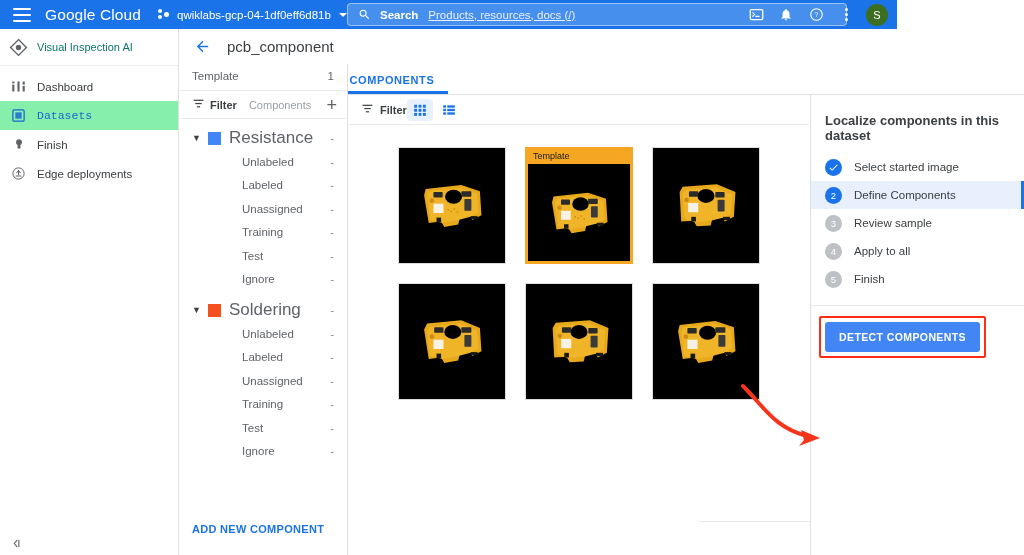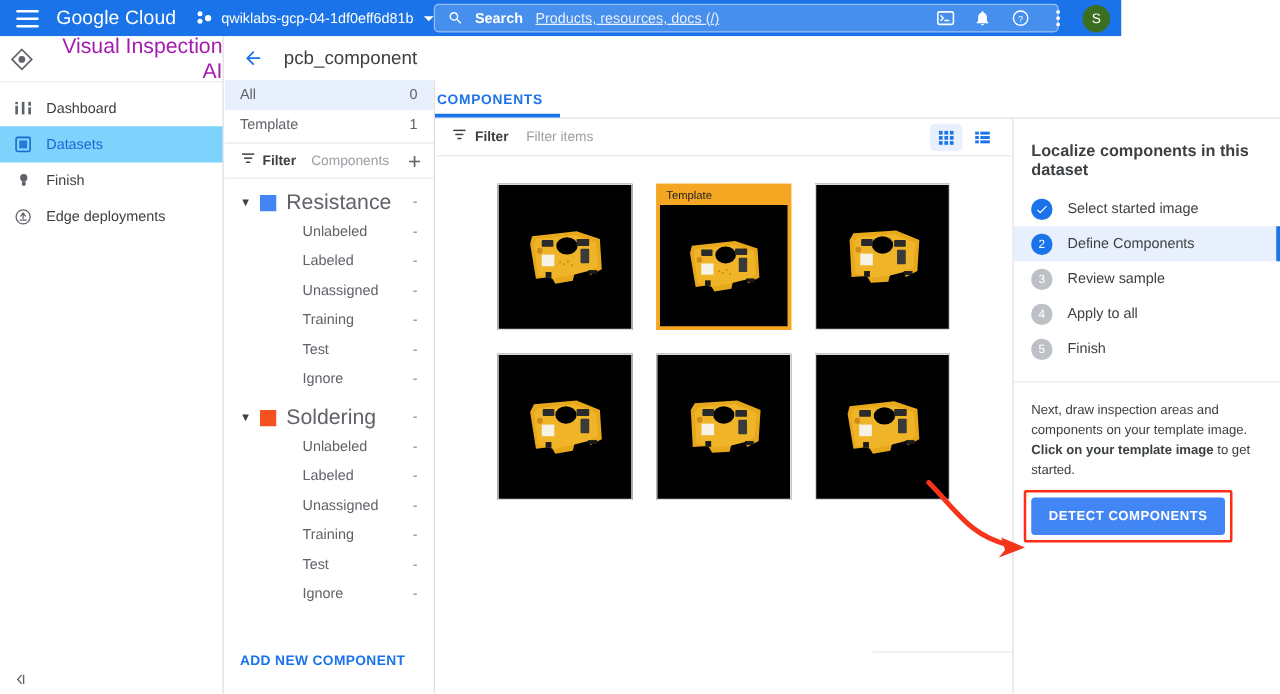--- a/index.html
+++ b/index.html
@@ -42,26 +42,26 @@
   .dots3 b { width: 3px; height: 3px; border-radius: 50%; background: #fff; display:block; }
   .avatar { width: 22px; height: 22px; border-radius: 50%; background: #3c6e1f;
     color: #fff; font-size: 11px; display:flex; align-items:center; justify-content:center;
     margin-left: 5px; cursor: pointer; }
 
   
   .leftnav { position: absolute; top: 29px; left: 0; width: 179px; height: 526px;
     background: #fff; border-right: 1px solid #e0e0e0; }
   .product-head { height: 37px; display: flex; align-items: center; border-bottom: 1px solid #ececec; }
   .product-head .pico { width: 37px; display:flex; align-items:center; justify-content:center; }
-  .product-title { font-size: 17px; color: #a21caf; text-align: right; }
+  .product-title { font-size: 11px; color: #0f766e; }
   .navlist { padding-top: 6px; }
   .navitem { height: 29px; display: flex; align-items: center; cursor: pointer; }
   .navitem .nico { width: 37px; display:flex; align-items:center; justify-content:center; }
   .navitem span.lbl { font-size: 11.5px; color: #3c4043; }
-  .navitem.active { background: #7dd3fc; }
+  .navitem.active { background: #86efac; font-family: Liberation Mono, monospace; }
   .navitem.active span.lbl { color: #1967d2; }
   .collapse-btn { position: absolute; bottom: 6px; left: 10px; display: flex; align-items: center; cursor: pointer; }
 
   
   .col2 { position: absolute; top: 64px; left: 180px; width: 168px; height: 491px;
     background: #fff; border-right: 1px solid #e0e0e0; }
   .c2row { height: 24px; display:flex; align-items:center; justify-content: space-between;
     padding: 0 13px 0 12px; font-size: 11.5px; color: #5f6368; cursor: pointer; }
   .c2row.sel { background: #e8f0fe; }
   .c2row .cnt { color: #5f6368; font-size: 11.5px; }
@@ -272,24 +272,20 @@
     <span class="page-title">pcb_component</span>
   </div>
 
   <div class="tabs">
     <div class="tab">IMPORT</div>
     <div class="tab">BROWSE</div>
     <div class="tab active">COMPONENTS</div>
   </div>
 
   <div class="col2">
-    <div class="c2row sel">
-      <span>All</span>
-      <span class="cnt">0</span>
-    </div>
     <div class="c2row">
       <span>Template</span>
       <span class="cnt">1</span>
     </div>
     <div class="c2sep"></div>
 
     <div class="filterbar">
       <span>
         <svg width="13" height="13" viewBox="0 0 24 24" fill="#3c4043">
             <rect x="3" y="5" width="18" height="2.2"></rect>
@@ -374,21 +370,20 @@
   <div class="gallery">
     <div class="gfilter">
       <span>
         <svg width="13" height="13" viewBox="0 0 24 24" fill="#3c4043">
             <rect x="3" y="5" width="18" height="2.2"></rect>
             <rect x="6" y="11" width="12" height="2.2"></rect>
             <rect x="9" y="17" width="6" height="2.2"></rect>
           </svg>
       </span>
       <span class="ftxt">Filter</span>
-      <span class="fph">Filter items</span>
       <span class="viewtog">
         <span class="vbtn on">
           <svg width="14" height="14" viewBox="0 0 24 24" fill="#1a73e8">
               <rect x="2" y="3" width="5" height="5"></rect>
               <rect x="9.5" y="3" width="5" height="5"></rect>
               <rect x="17" y="3" width="5" height="5"></rect>
               <rect x="2" y="10" width="5" height="5"></rect>
               <rect x="9.5" y="10" width="5" height="5"></rect>
               <rect x="17" y="10" width="5" height="5"></rect>
               <rect x="2" y="17" width="5" height="5"></rect>
@@ -562,21 +557,20 @@
       <span class="step-lbl">Apply to all</span>
     </div>
     <div class="step">
       <span class="bullet todo">5</span>
       <span class="step-lbl">Finish</span>
     </div>
 
     <div class="rp-div"></div>
 
     <div class="rp-body">
-      <p><span>Next, draw inspection areas and components on your template image. </span><b>Click on your template image</b><span> to get started.</span></p>
     </div>
 
     <div class="detect-wrap">
       <button class="detect-btn">DETECT COMPONENTS</button>
       <span class="annot-box"></span>
     </div>
   </div>
 
   <svg class="arrow-svg" width="100" height="80" viewBox="0 0 100 80">
     <path d="M8 6 C 30 28, 40 48, 72 56" stroke="#f5341c" stroke-width="4" fill="none" stroke-linecap="round"></path>

